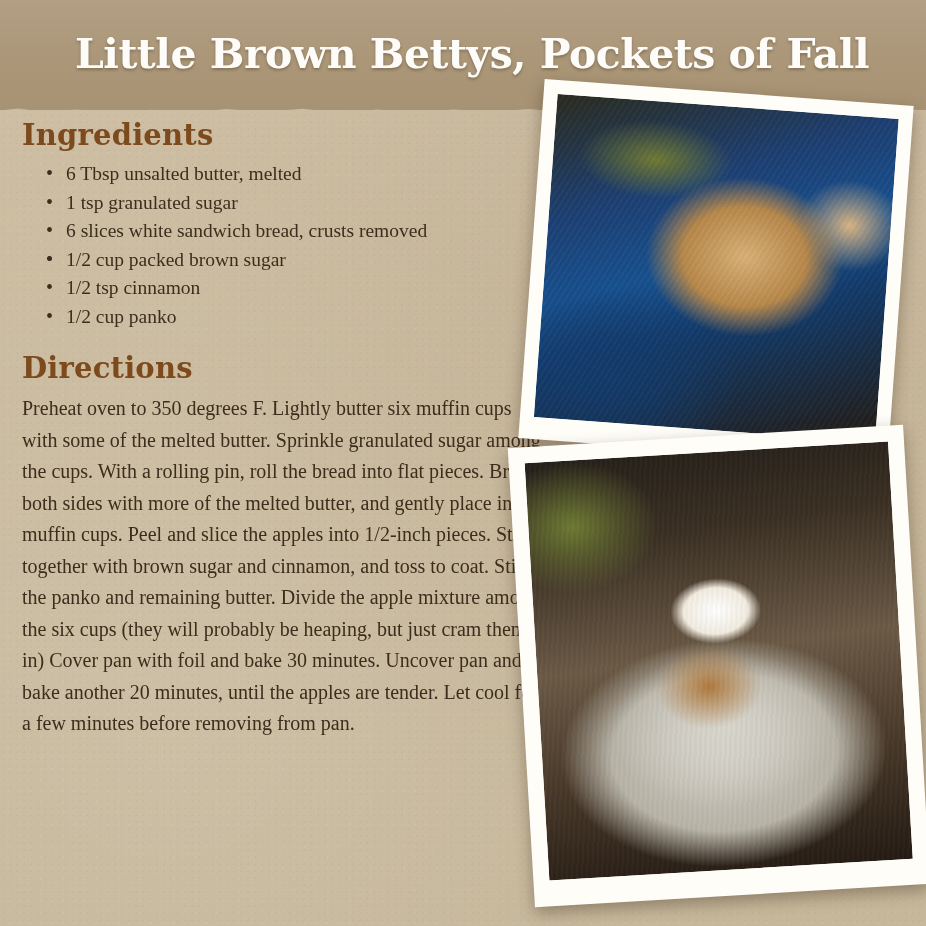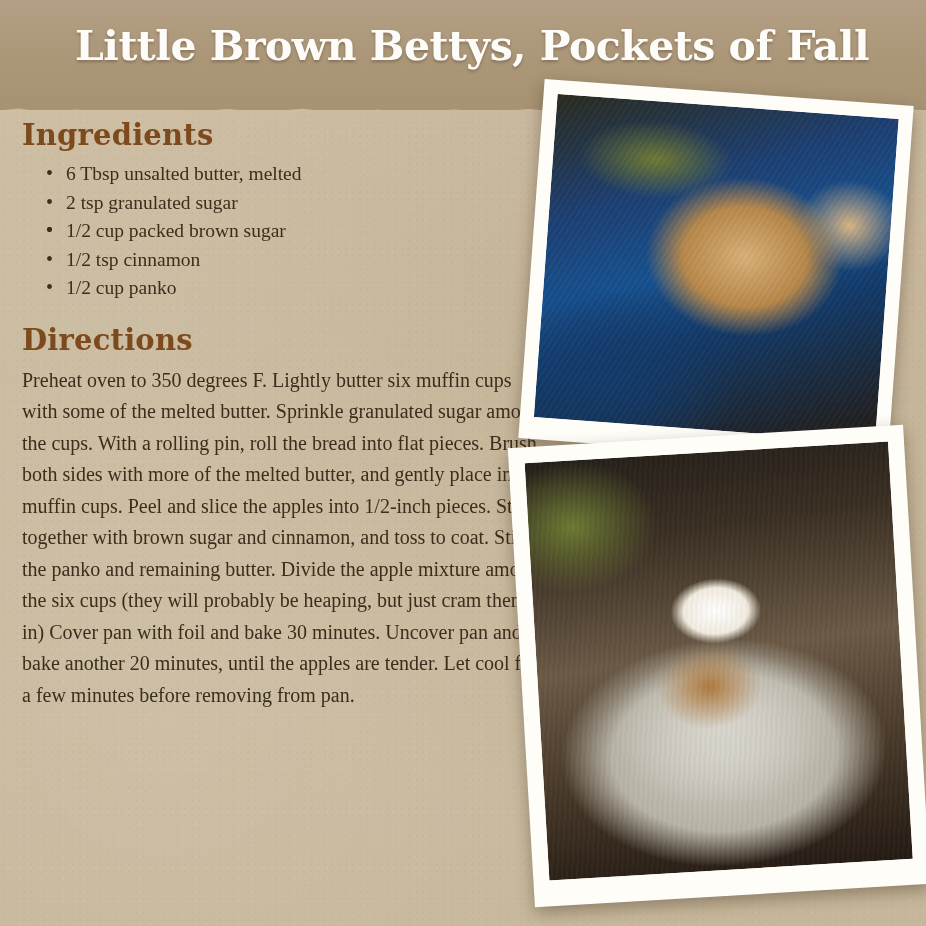--- a/index.html
+++ b/index.html
@@ -56,21 +56,21 @@
     background: #c9ba9d;
     clip-path: polygon(
       0% 62%, 3% 48%, 6% 66%, 9% 52%, 13% 70%, 17% 54%, 21% 68%, 25% 50%,
       29% 64%, 33% 49%, 37% 67%, 41% 53%, 45% 69%, 49% 52%, 53% 65%, 57% 50%,
       61% 68%, 65% 54%, 69% 66%, 73% 49%, 77% 64%, 81% 52%, 85% 70%, 89% 53%,
       93% 66%, 97% 50%, 100% 63%, 100% 100%, 0% 100%);
   }
   .header-title {
     position: absolute;
     left: 0; right: 0;
-    top: 22px;
+    top: 30px;
     text-align: center;
     font-family: "DejaVu Serif", serif;
     font-weight: bold;
     font-size: 41px;
     letter-spacing: -0.5px;
     color: #fdfcf8;
     text-shadow: 0 2px 3px rgba(60,45,28,0.35);
     padding-left: 18px;
   }
 
@@ -207,22 +207,22 @@
   <div class="header">
     <div class="header-title">Little Brown Bettys, Pockets of Fall</div>
   </div>
 
   <div class="content">
 
     <h2 class="section-title">Ingredients</h2>
 
     <ul class="ingredients">
       <li><span class="bullet">•</span><span>6 Tbsp unsalted butter, melted</span></li>
-      <li><span class="bullet">•</span><span>2 tsp granulated sugar</span></li>
-      <li><span class="bullet">•</span></li>
+      <li><span class="bullet">•</span><span>1 tsp granulated sugar</span></li>
+      <li><span class="bullet">•</span><span>6 slices white sandwich bread, crusts removed</span></li>
       <li><span class="bullet">•</span></li>
       <li><span class="bullet">•</span><span>1/2 cup packed brown sugar</span></li>
       <li><span class="bullet">•</span><span>1/2 tsp cinnamon</span></li>
       <li><span class="bullet">•</span><span>1/2 cup panko</span></li>
     </ul>
 
     <h2 class="section-title directions-title">Directions</h2>
 
     <p class="directions-body">Preheat oven to 350 degrees F. Lightly butter six muffin cups with some of the melted butter. Sprinkle granulated sugar among the cups. With a rolling pin, roll the bread into flat pieces. Brush both sides with more of the melted butter, and gently place into muffin cups. Peel and slice the apples into 1/2-inch pieces. Stir together with brown sugar and cinnamon, and toss to coat. Stir in the panko and remaining butter. Divide the apple mixture among the six cups (they will probably be heaping, but just cram them in) Cover pan with foil and bake 30 minutes. Uncover pan and bake another 20 minutes, until the apples are tender. Let cool for a few minutes before removing from pan.</p>
 

